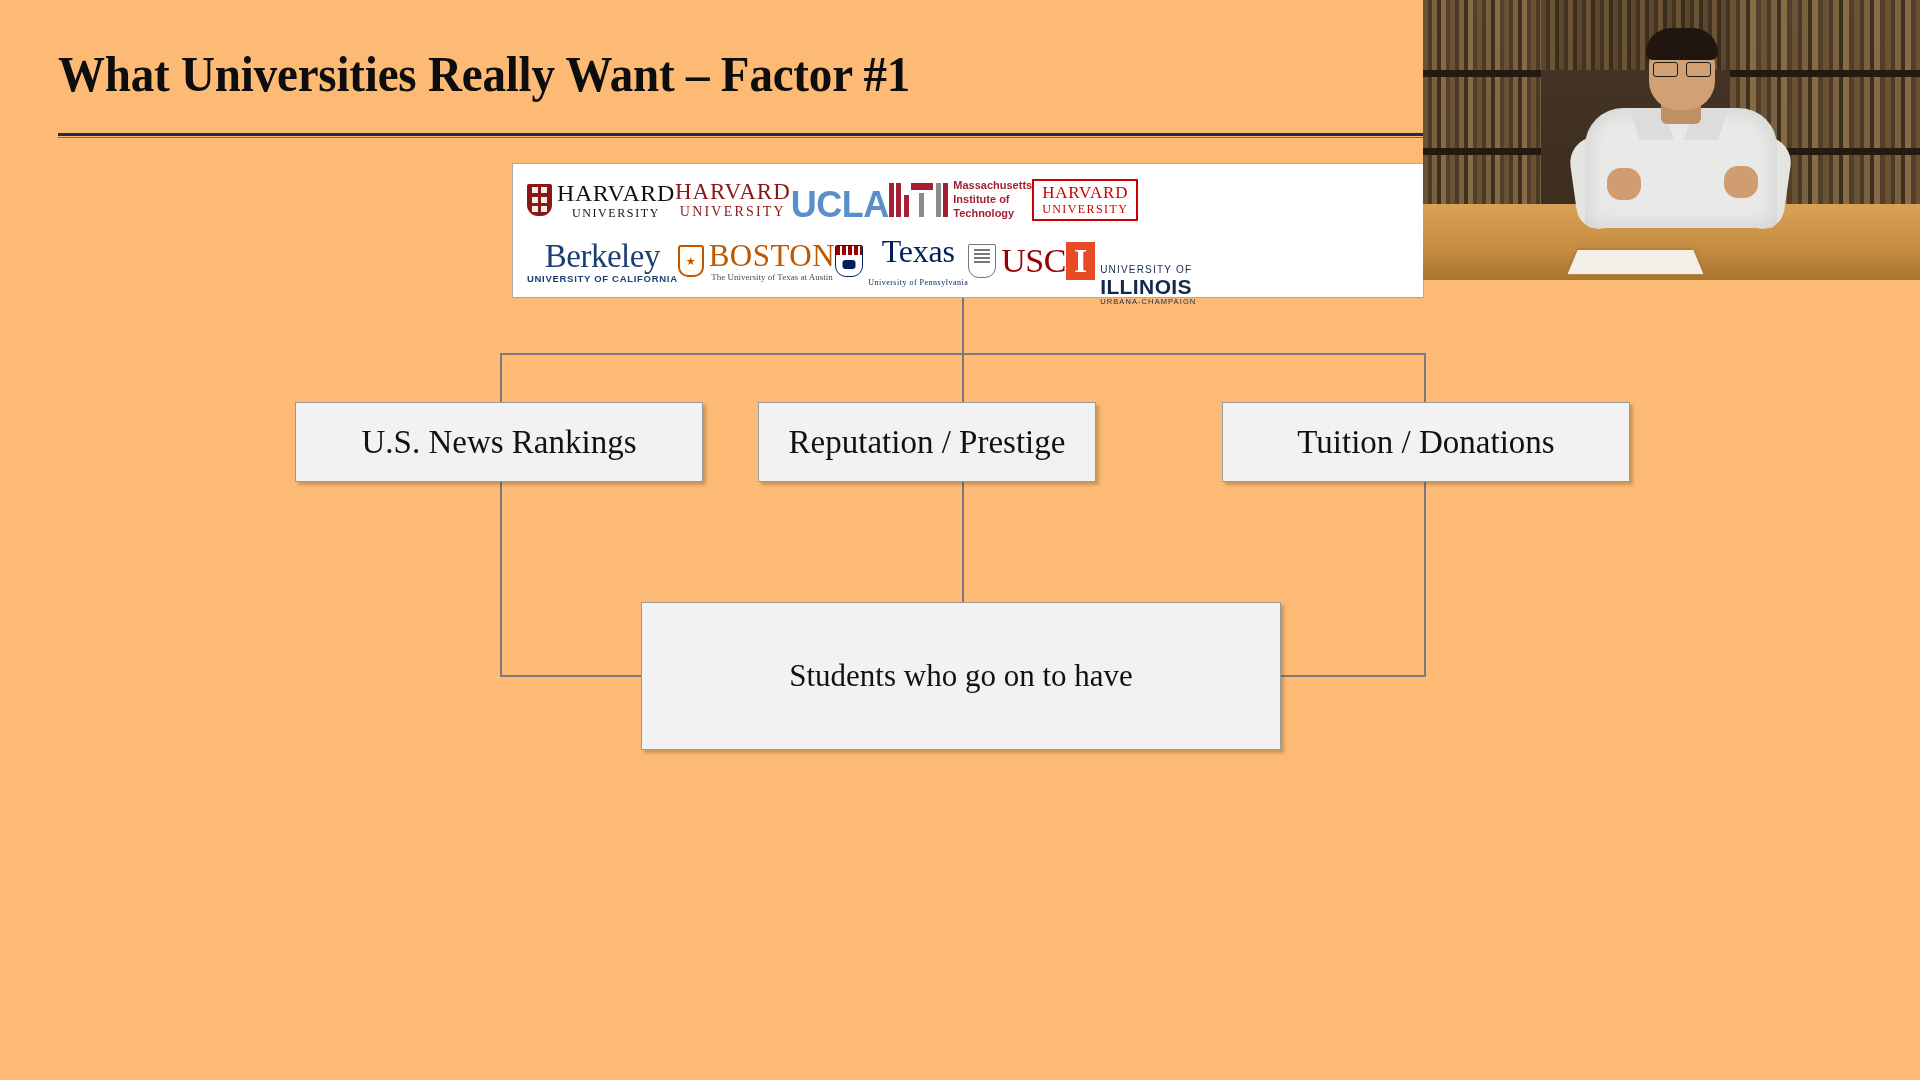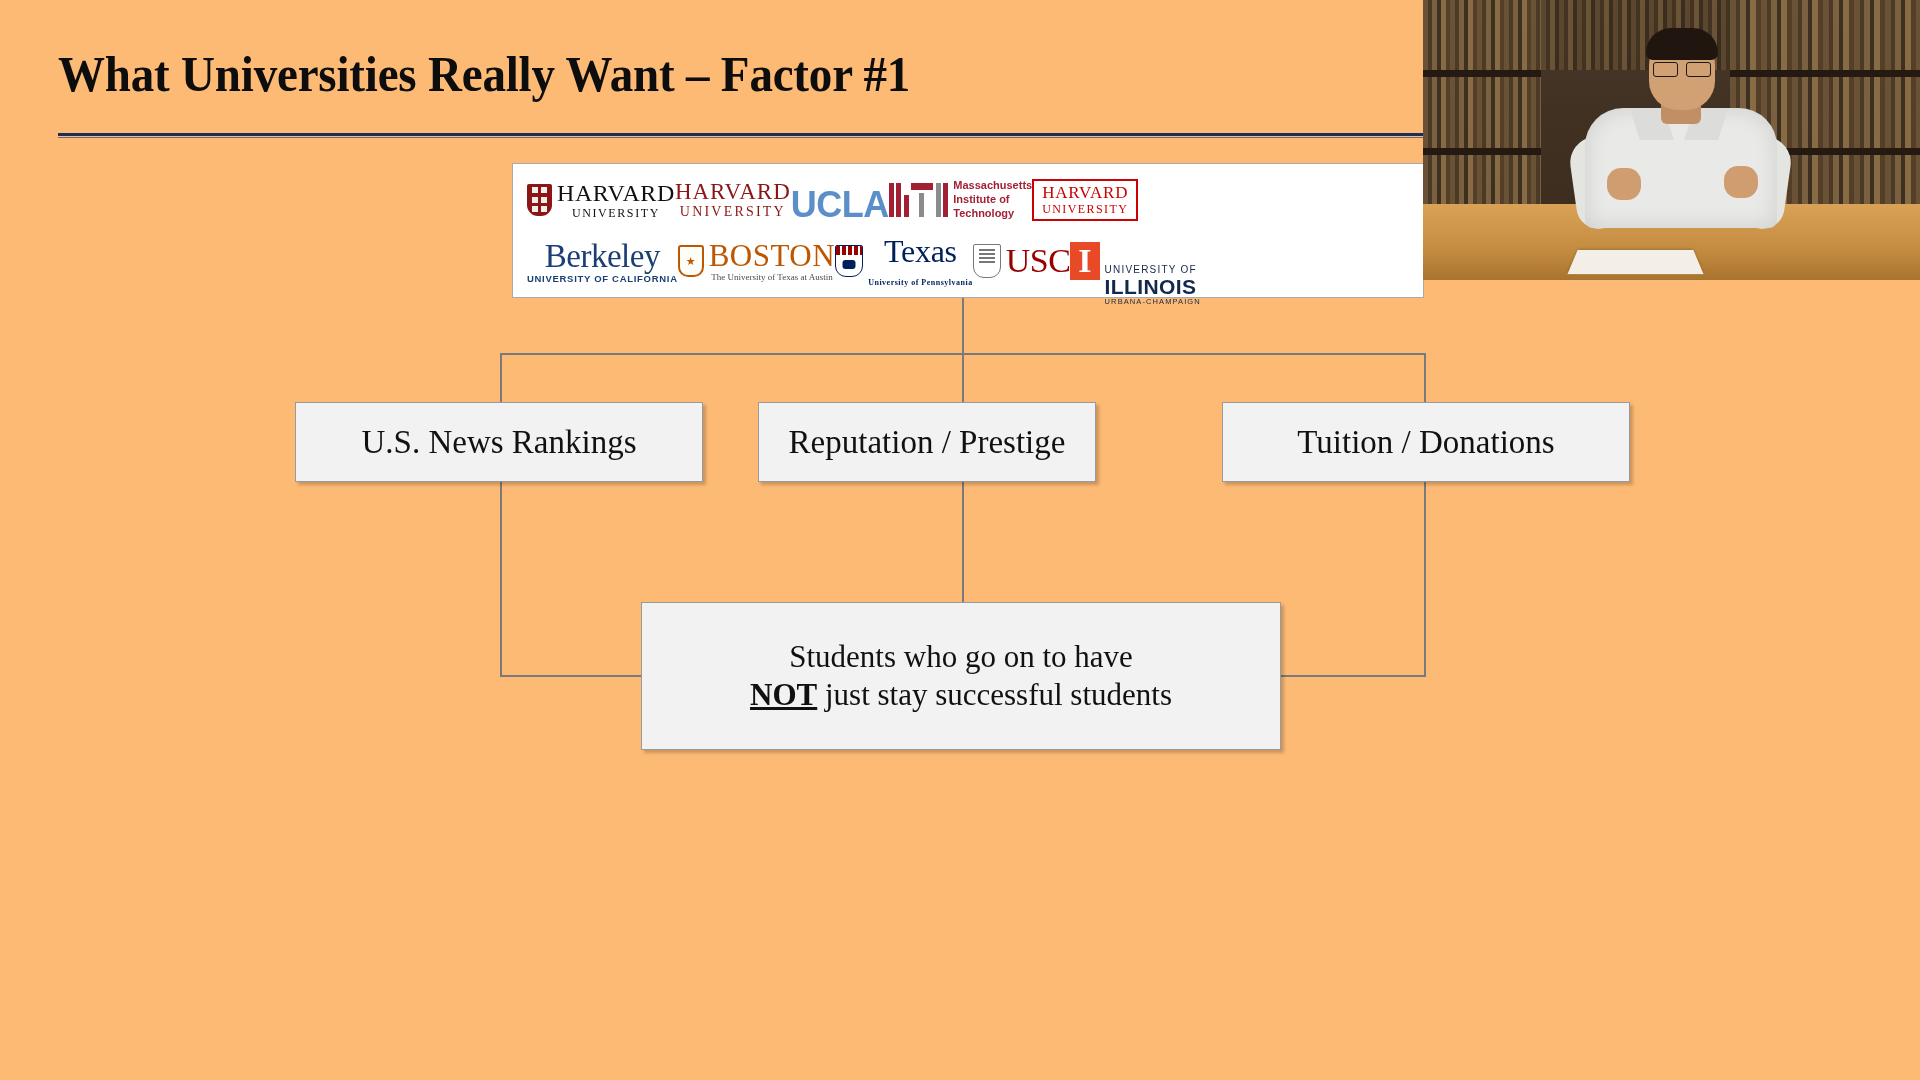--- a/index.html
+++ b/index.html
@@ -210,21 +210,21 @@
     width:13px; height:9px; transform: translateX(-50%);
     background:#011f5b; border-radius: 3px;
   }
   .penn-text { text-align: center; line-height: 1; }
   .penn-main {
     font-family: "Liberation Serif", serif;
     font-size: 32px; color: #011f5b; letter-spacing: -0.3px;
   }
   .penn-sub {
     font-family: "Liberation Serif", serif;
-    font-size: 8px; color: #011f5b; letter-spacing: 0.5px; margin-top: 12px; font-weight: bold;
+    font-size: 8px; color: #011f5b; letter-spacing: 0.5px; margin-top: 12px;
   }
 
   
   .usc-shield {
     width: 26px; height: 32px;
     border: 1.5px solid #777;
     border-radius: 2px 2px 11px 11px;
     background: #fff;
     position: relative;
   }
@@ -526,21 +526,20 @@
   <div class="flow-box" id="box-reputation">
     <span>Reputation / Prestige</span>
   </div>
 
   <div class="flow-box" id="box-tuition">
     <span>Tuition / Donations</span>
   </div>
 
   <div class="flow-box" id="box-outcome">
     <span class="ln">Students who go on to have</span>
-    <span class="ln"><span class="not-word">NOT</span><span> just stay successful students</span></span>
   </div>
 
   <div id="video-overlay">
     <div id="vid-bg"></div>
     <div id="vid-shelf-left"></div>
     <div id="vid-shelf-mid"></div>
     <div id="vid-shelf-right"></div>
     <div class="shelf-board" style="left:0; top:70px; width:118px;"></div>
     <div class="shelf-board" style="left:0; top:148px; width:118px;"></div>
     <div class="shelf-board" style="right:0; top:70px; width:190px;"></div>

